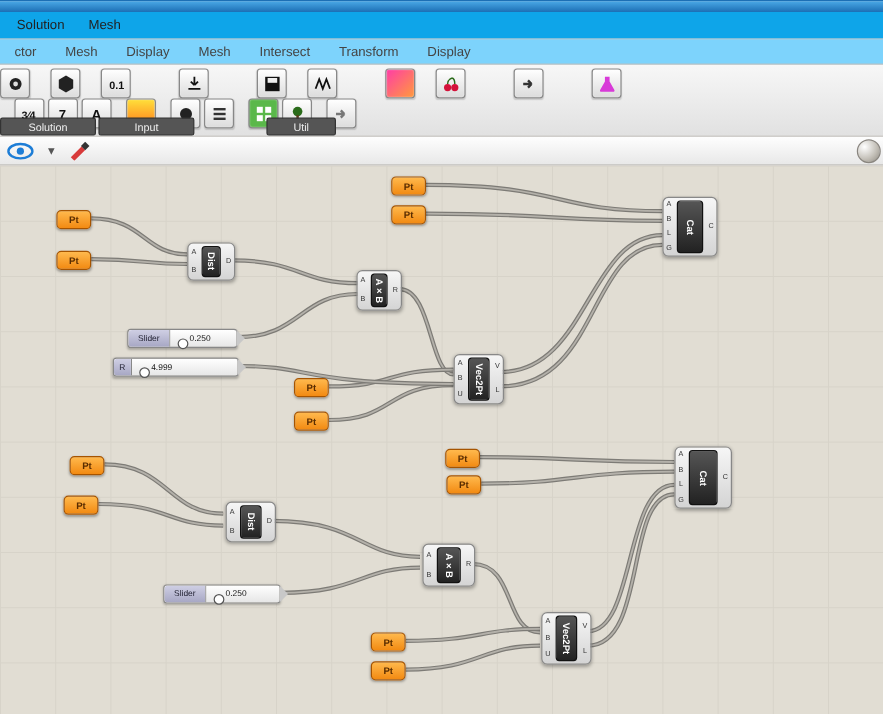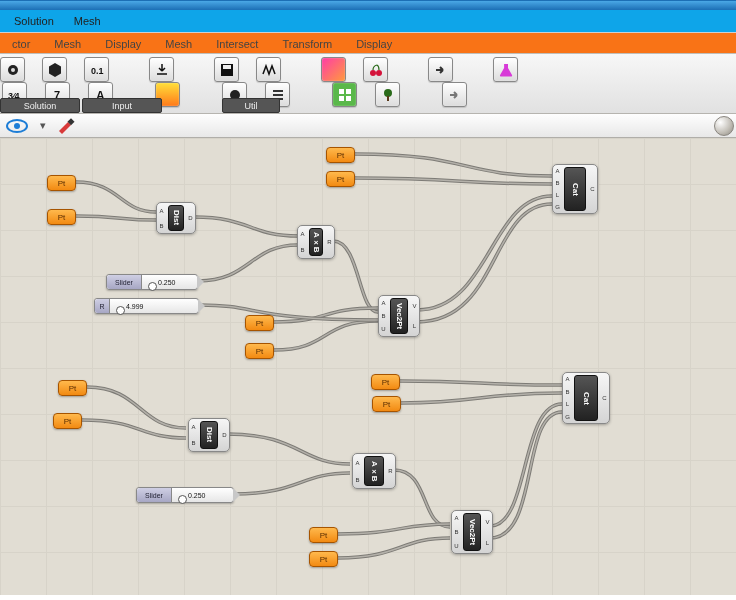--- a/index.html
+++ b/index.html
@@ -1,35 +1,35 @@
 <!DOCTYPE html>
 <html><head>
 <meta charset="utf-8">
 <style>
 html,body{margin:0;padding:0;width:736px;height:600px;overflow:hidden;font-family:"Segoe UI",Tahoma,sans-serif;font-size:11px;background:#fff}
 .titlebar{height:9px;background:linear-gradient(#4aa8e6,#1c6fb5);border-top:1px solid #1c6fb5}
 .menubar{height:22px;background:#0ea5e9;border-bottom:1px solid #d0d0d0;display:flex;align-items:center;padding-left:4px}
 .menubar span{padding:3px 10px;color:#222;cursor:default}
-.tabbar{height:20px;background:#f97316;border-bottom:1px solid #c0beb9;display:flex;align-items:flex-end;padding-left:0}
+.tabbar{height:20px;background:#7dd3fc;border-bottom:1px solid #c0beb9;display:flex;align-items:flex-end;padding-left:0}
 .tabbar span{padding:3px 12px;color:#444;font-size:11px;cursor:default}
 .ribbon{height:59px;background:linear-gradient(#f7f7f7,#e1e1e1);border-bottom:1px solid #b6b4af;position:relative}
 .iconrow{position:absolute;top:3px;left:0;display:flex;gap:17px}
-.iconrow2{position:absolute;top:28px;left:2px;display:flex;gap:18px}
+.iconrow2{position:absolute;top:28px;left:12px;display:flex;gap:3px}
 .ico{width:23px;height:23px;border:1px solid #888;border-radius:3px;background:linear-gradient(#fff,#dcdcdc);display:flex;align-items:center;justify-content:center;box-shadow:inset 0 0 1px #fff,0 1px 1px rgba(0,0,0,.15)}
 .ico svg{width:16px;height:16px}
 .grouplabel{position:absolute;bottom:0;height:13px;font-size:9px;color:#eee;background:#555;border:1px solid #333;display:flex;align-items:center;justify-content:center;border-radius:2px}
 .viewbar{height:23px;background:linear-gradient(#fefefe,#e8e8e8);border-bottom:1px solid #b0aea9;display:flex;align-items:center;padding:0 4px;gap:10px;position:relative}
 .eye{width:26px;height:16px}
 .brush{width:20px;height:16px}
 .canvas{position:relative;width:736px;height:457px;background:#e1ddd3;overflow:hidden}
 .grid{position:absolute;inset:0;background-image:linear-gradient(#d7d3c9 1px,transparent 1px),linear-gradient(90deg,#d7d3c9 1px,transparent 1px);background-size:46px 46px}
 svg.wires{position:absolute;inset:0;width:736px;height:457px}
 .wire{fill:none;stroke:#7d7b76;stroke-width:3.5}
 .wire.inner{stroke:#b4b1aa;stroke-width:1.5}
-.pt{position:absolute;width:27px;height:14px;border-radius:4px;background:linear-gradient(#ffb94d,#f28a12);border:1px solid #a65400;box-shadow:0 1px 2px rgba(0,0,0,.3);display:flex;align-items:center;justify-content:center;color:#5a2d00;font-size:8px;font-weight:normal}
+.pt{position:absolute;width:27px;height:14px;border-radius:4px;background:linear-gradient(#ffb94d,#f28a12);border:1px solid #a65400;box-shadow:0 1px 2px rgba(0,0,0,.3);display:flex;align-items:center;justify-content:center;color:#5a2d00;font-size:8px;font-weight:bold}
 .node{position:absolute;border-radius:5px;background:linear-gradient(#f6f6f6,#d4d4d4);border:1px solid #888;box-shadow:0 1px 3px rgba(0,0,0,.3);display:flex}
 .node .ports{width:9px;display:flex;flex-direction:column;justify-content:space-around;align-items:center;font-size:6px;color:#333}
 .node .core{flex:1;margin:2px;border-radius:3px;background:linear-gradient(#555,#222);display:flex;align-items:center;justify-content:center;color:#fff;font-size:8px;font-weight:bold;writing-mode:vertical-rl;text-orientation:mixed;border:1px solid #111}
 .slider{position:absolute;height:14px;border-radius:3px;background:linear-gradient(#fff,#e6e6e6);border:1px solid #888;box-shadow:0 1px 2px rgba(0,0,0,.25);display:flex;align-items:center}
 .slider .lab{width:34px;height:100%;background:linear-gradient(#cfcfe4,#a7a7c4);border-right:1px solid #888;display:flex;align-items:center;justify-content:center;font-size:7px;color:#223;border-radius:3px 0 0 3px}
 .slider .val{flex:1;font-size:7px;color:#111;padding-left:16px;position:relative}
 .slider .val::before{content:"";position:absolute;left:6px;top:3px;width:7px;height:7px;border-radius:50%;border:1px solid #555;background:#fff}
 .slider .tip{width:0;height:0;border-top:7px solid transparent;border-bottom:7px solid transparent;border-left:7px solid #c8c8c8;margin-right:-7px}
 .sphere{width:18px;height:18px;border-radius:50%;background:radial-gradient(circle at 30% 30%,#fff,#c0bcb4 60%,#8b8880);border:1px solid #8a8680;position:absolute;right:2px;top:2px}
 </style>

